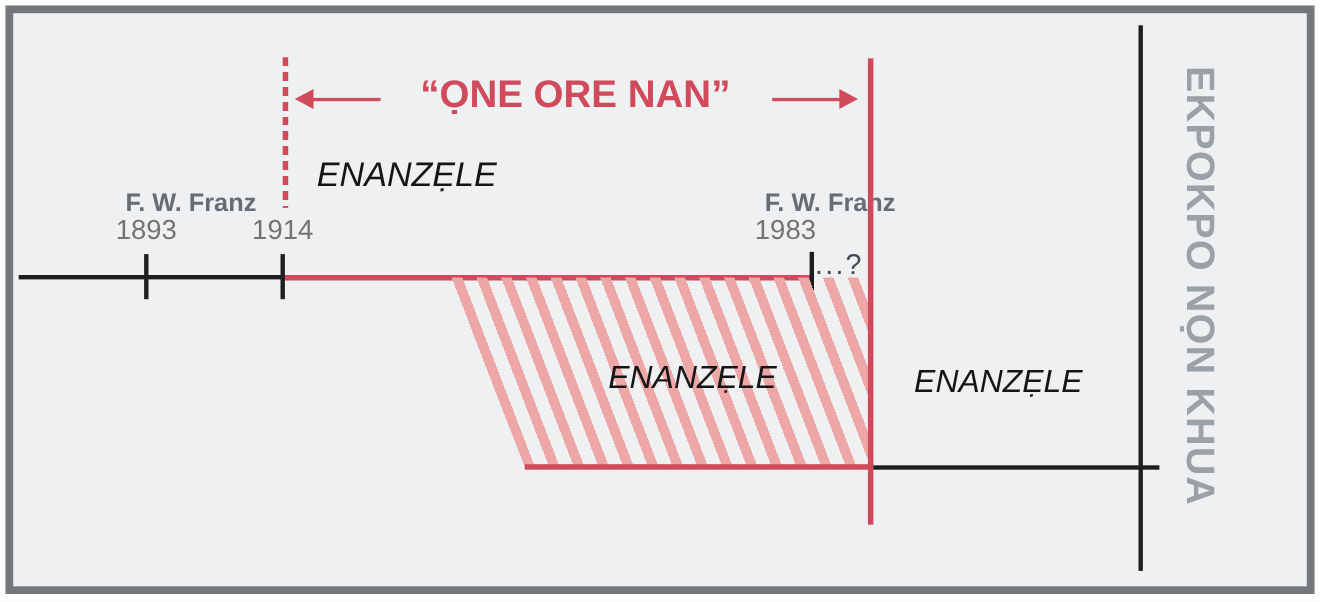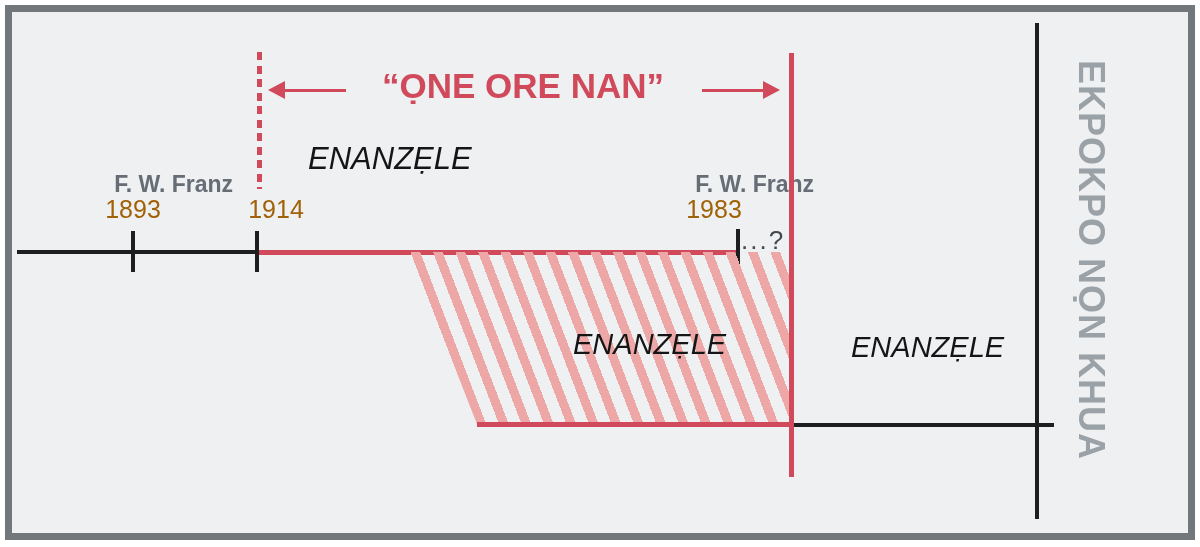--- a/index.html
+++ b/index.html
@@ -48,31 +48,31 @@
   .arrow-head.right{left:763px;border-left:17px solid #d04a5c;}
   
   .title{
     left:373px;top:68px;width:300px;
     text-align:center;
     font-size:35px;line-height:35px;font-weight:bold;
     color:#d04a5c;white-space:nowrap;
   }
   .era{
     font-style:italic;color:#151515;
-    font-size:29px;line-height:29px;white-space:nowrap;margin-left:20px;
+    font-size:29px;line-height:29px;white-space:nowrap;
   }
   .era-before{left:288px;top:143px;font-size:31px;line-height:31px;}
   .era-during{left:553px;top:330px;}
   .era-after{left:831px;top:333px;}
   .label-block{width:200px;text-align:center;}
   .franz-name{font-weight:bold;font-size:23px;line-height:23px;color:#666d75;white-space:nowrap;text-align:right;}
-  .franz-year{font-size:25px;line-height:25px;color:#a16207;white-space:nowrap;}
+  .franz-year{font-size:25px;line-height:25px;color:#737373;white-space:nowrap;}
   .franz-left-name{left:33px;top:173px;}
   .franz-left-year{left:33px;top:197px;}
-  .start-year{left:157px;top:197px;padding-left:19px;}
+  .start-year{left:157px;top:197px;}
   .franz-right-name{left:614px;top:173px;}
   .franz-right-year{left:614px;top:197px;}
   .ellipsis{
     left:741px;top:227px;
     font-size:26px;line-height:26px;letter-spacing:2px;
     color:#43494f;white-space:nowrap;
   }
   .side-label{
     left:1070px;top:60px;
     writing-mode:vertical-rl;

